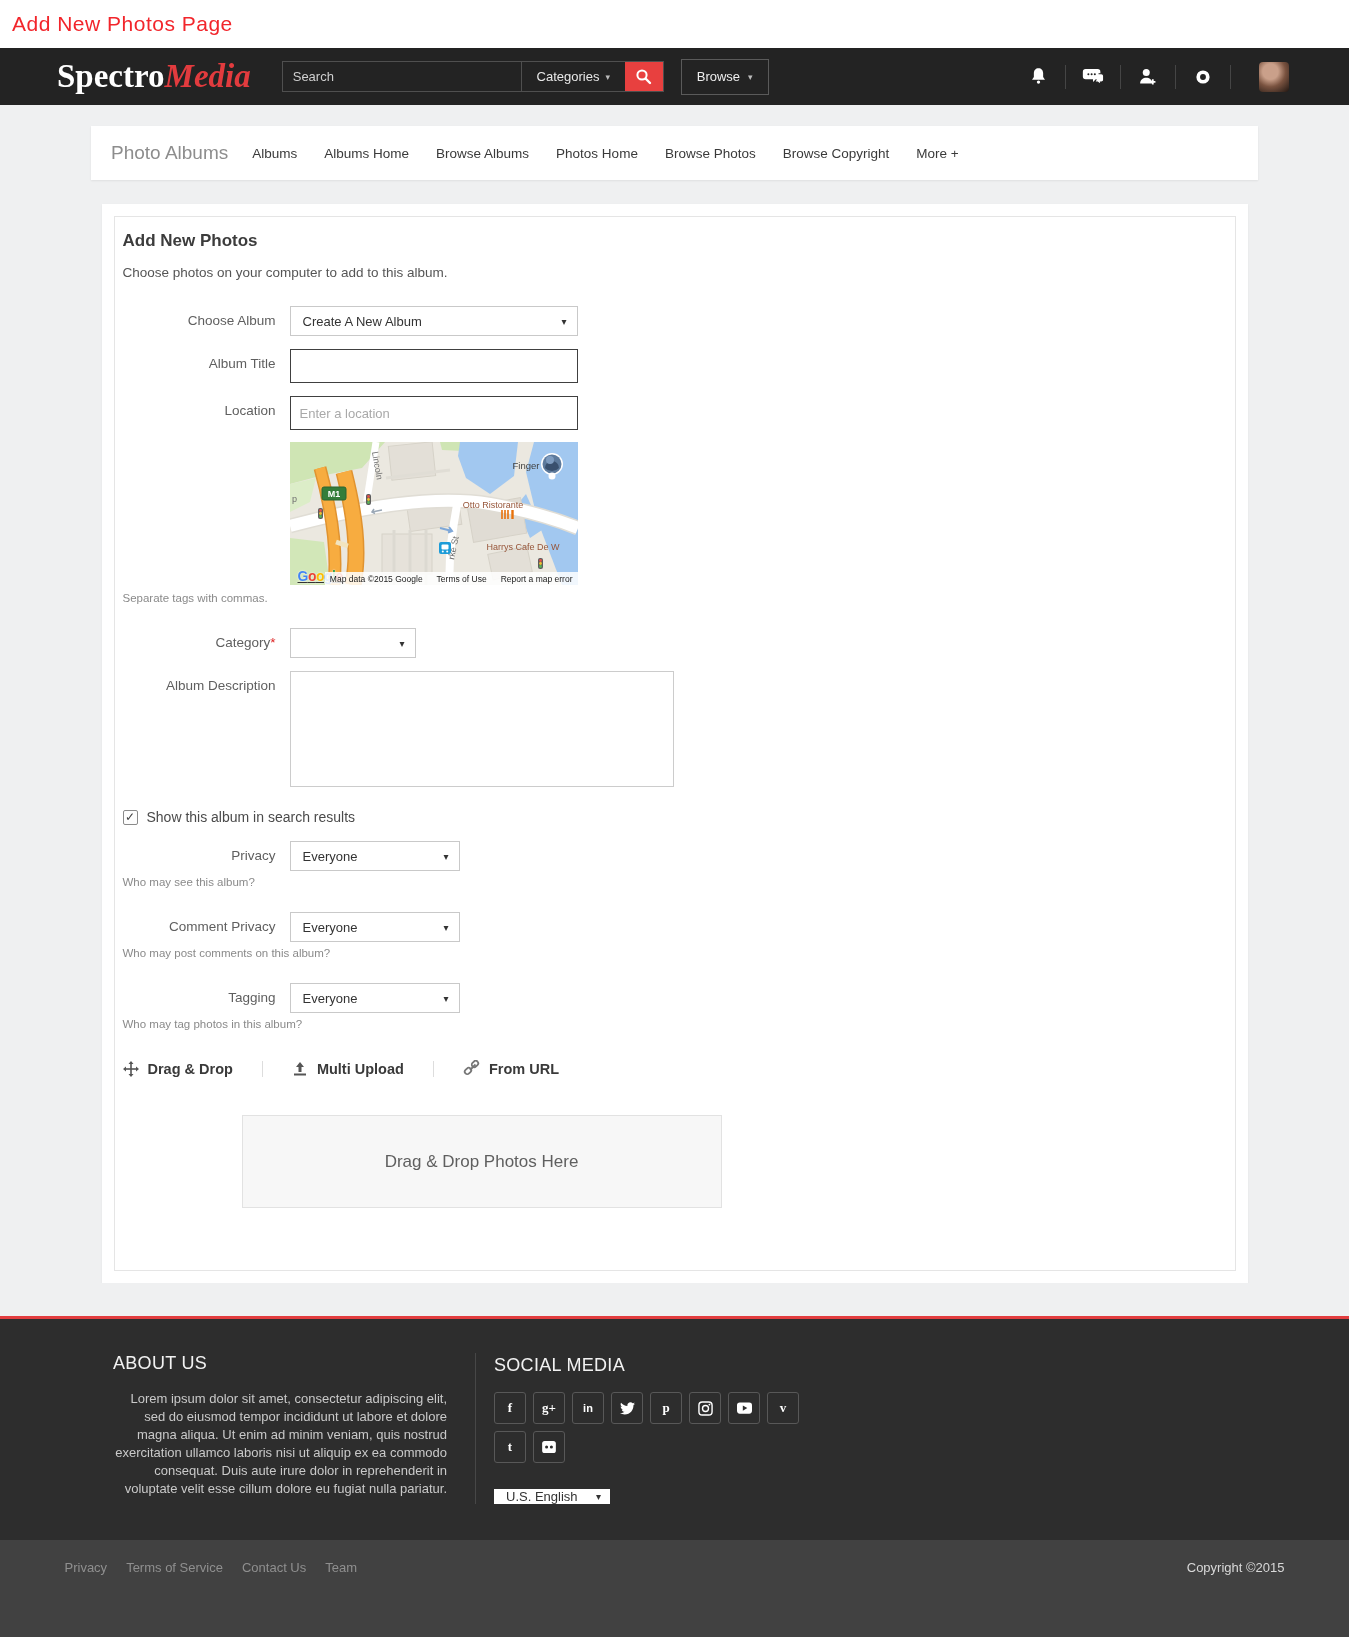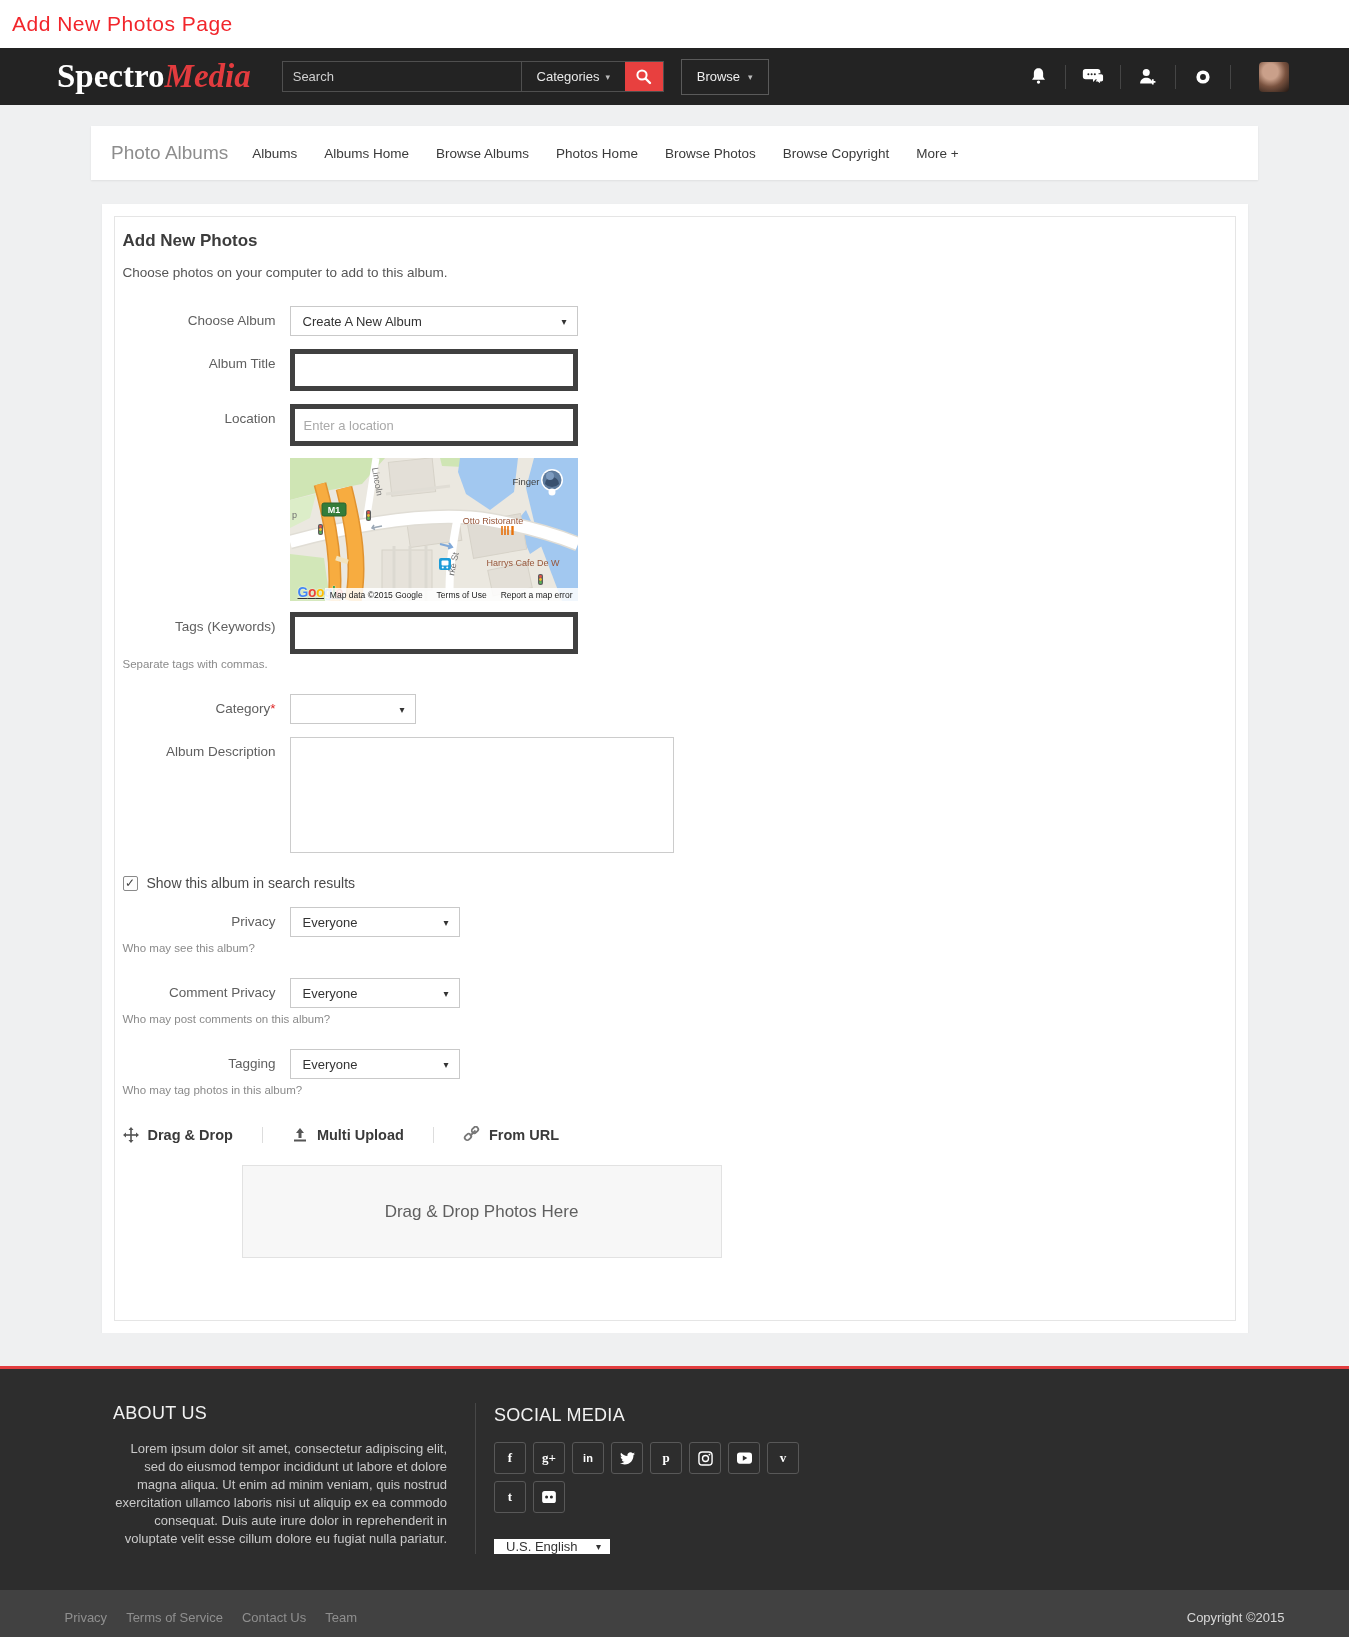--- a/index.html
+++ b/index.html
@@ -56,41 +56,41 @@
   .flabel{ width:153px; flex-shrink:0; text-align:right; font-size:13.5px; color:#5f5f5f; padding-top:7px; }
   .flabel .req{ color:#d22; }
   .fctl{ margin-left:14px; }
   .indent{ margin-left:119px; }
 
   .selbox{ height:30px; border:1px solid #c9c9c9; background:#fff; display:flex; align-items:center;
            padding:0 10px 0 12px; font-size:13px; color:#333; cursor:pointer; }
   .selbox .stext{ flex:1; }
   .selbox .car{ font-size:10px; color:#333; }
   .w288{ width:288px; } .w126{ width:126px; } .w170{ width:170px; }
-  .tinput{ width:288px; height:28px; border:5px solid #404040; padding:16px 9px; font-size:13px; color:#333;
+  .tinput{ width:288px; height:28px; border:1px solid #404040; padding:16px 9px; font-size:13px; color:#333;
            font-family:"Liberation Sans",sans-serif; outline:none;}
   .tinput::placeholder{ color:#a9a9a9; }
   textarea.desc{ width:384px; height:116px; border:1px solid #ccc; resize:none; outline:none;
                  font-family:"Liberation Sans",sans-serif; font-size:13px; padding:6px 9px;}
   .help{ font-size:11.5px; color:#8a8a8a; margin:-4px 0 14px; }
 
   .mapwrap{ width:288px; height:143px; position:relative; overflow:hidden; margin-bottom:1px; }
   .map-attr{ position:absolute; right:0; bottom:0; height:13px; background:rgba(255,255,255,.85);
              display:flex; align-items:center; gap:14px; padding:0 5px; font-size:8.5px; color:#222; }
   .map-attr span{ white-space:nowrap; }
   .glogo{ position:absolute; left:8px; bottom:1px; font-size:14px; font-weight:bold; letter-spacing:-.5px;text-decoration:underline; }
   .glogo span{ text-shadow:0 0 2px #fff; }
   .gl0{color:#4285F4}.gl1{color:#EA4335}.gl2{color:#FBBC05}.gl3{color:#4285F4}.gl4{color:#34A853}.gl5{color:#EA4335}
 
   .chkrow{ display:flex; align-items:center; gap:9px; margin:18px 0 16px; }
   .chk{ width:15px; height:15px; border:1px solid #8a8a8a; border-radius:2px; background:#fdfdfd;
         display:flex; align-items:center; justify-content:center; font-size:12px; color:#444; cursor:pointer;}
   .chklabel{ font-size:14px; color:#4a4a4a; }
 
-  .utabs{ display:flex; align-items:center; margin:30px 0 22px; }
+  .utabs{ display:flex; align-items:center; margin:30px 0 38px; }
   .utab{ display:flex; align-items:center; gap:9px; font-size:14.5px; font-weight:bold; color:#3a3a3a;
          cursor:pointer; padding:0 29px; border-right:1px solid #ddd; }
   .utab:first-child{ padding-left:0; }
   .utab:last-child{ border-right:none; }
   .dropzone{ width:480px; height:93px; background:#f7f7f7; border:1px solid #e2e2e2;
              display:flex; align-items:center; justify-content:center; }
   .dropzone span{ font-size:17px; color:#5f5f5f; }
 
   .graypad{ height:33px; background:#eff0f1; }
 
@@ -341,24 +341,20 @@
               <div class="glogo"><span class="gl0">G</span><span class="gl1">o</span><span class="gl2">o</span><span class="gl3">g</span><span class="gl4">l</span><span class="gl5">e</span></div>
               <div class="map-attr">
                 <span>Map data ©2015 Google</span>
                 <span>Terms of Use</span>
                 <span>Report a map error</span>
               </div>
             </div>
           </div>
         </div>
 
-        <div class="frow" style="margin-bottom:8px;">
-          <div class="flabel">Tags (Keywords)</div>
-          <div class="fctl"><input class="tinput" type="text" style=""></div>
-        </div>
         <div class="help indent">Separate tags with commas.</div>
 
         <div class="frow" style="margin-top:24px;">
           <div class="flabel"><span>Category</span><span class="req">*</span></div>
           <div class="fctl">
             <div class="selbox w126">
               <span class="stext"></span>
               <span class="car">▾</span>
             </div>
           </div>

